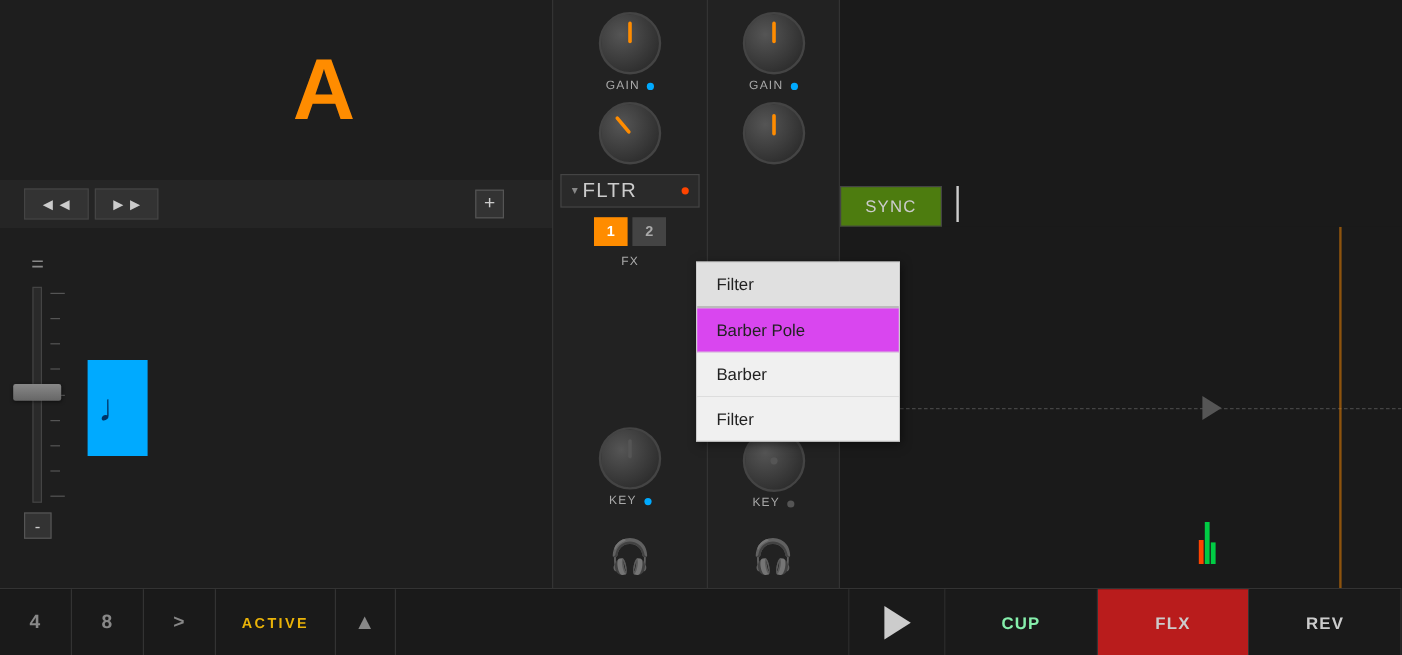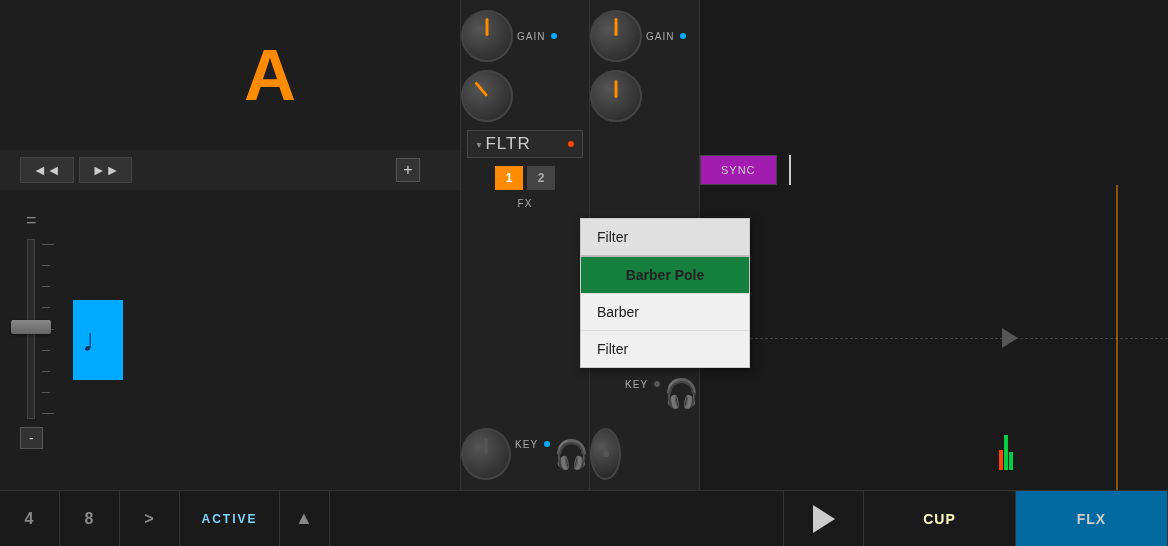--- a/index.html
+++ b/index.html
@@ -169,20 +169,21 @@
       flex-direction: column;
       align-items: center;
       padding: 10px 0;
       gap: 8px;
       position: relative;
     }
 
     
     .knob-section {
       display: flex;
+      flex-direction: column;
       align-items: center;
       gap: 4px;
       width: 100%;
     }
 
     .knob {
       width: 52px;
       height: 52px;
       border-radius: 50%;
       background: radial-gradient(circle at 35% 35%, #555, #222);
@@ -307,24 +308,24 @@
     }
 
     .sync-master-buttons {
       display: flex;
       gap: 2px;
       margin-top: 155px;
     }
 
     .sync-btn {
       padding: 8px 20px;
-      background: #a21caf;
+      background: #4d7c0f;
       border: 1px solid #444;
       color: #ccc;
-      font-size: 11px;
+      font-size: 14px;
       letter-spacing: 1px;
       cursor: pointer;
     }
 
     .master-btn {
       padding: 8px 20px;
       background: #2a2a2a;
       border: 1px solid #444;
       color: #ccc;
       font-size: 13px;
@@ -365,21 +366,21 @@
     }
 
     .bottom-btn.num {
       max-width: 60px;
       font-size: 16px;
       color: #888;
     }
 
     .bottom-btn.active-label {
       max-width: 100px;
-      color: #7dd3fc;
+      color: #eab308;
       font-size: 12px;
       letter-spacing: 2px;
     }
 
     .bottom-btn.arrow-up {
       max-width: 50px;
       font-size: 18px;
       color: #888;
     }
 
@@ -389,25 +390,25 @@
       border-right: 1px solid #333;
     }
 
     .bottom-btn.cue-btn {
       background: #1a1a1a;
       color: #ccc;
     }
 
     .bottom-btn.cup-btn {
       background: #1a1a1a;
-      color: #fef9c3;
+      color: #86efac;
     }
 
     .bottom-btn.flx-btn-bot {
-      background: #0369a1;
+      background: #b91c1c;
       color: #ccc;
     }
 
     .bottom-btn.rev-btn {
       background: #1a1a1a;
       color: #ccc;
     }
 
     .bottom-btn.play-btn-bot {
       max-width: 80px;
@@ -445,23 +446,22 @@
     .dropdown-item:last-child {
       border-bottom: none;
     }
 
     .dropdown-item:first-child {
       background: #e0e0e0;
       border-bottom: 2px solid #bbb;
     }
 
     .dropdown-item.selected {
-      background: #15803d;
-      font-weight: bold;
-      text-align: center;
+      background: #d946ef;
+      font-weight: normal;
     }
   </style>
 </head>
 <body>
 
 <div class="main-container">
 
   <div class="top-area">
 
     <div class="left-panel">
@@ -620,14 +620,15 @@
     <div class="bottom-btn num">&gt;</div>
     <div class="bottom-btn active-label">ACTIVE</div>
     <div class="bottom-btn arrow-up">▲</div>
     <div class="bottom-spacer"></div>
 
     <div class="bottom-btn play-btn-bot">
       <div class="play-icon-bot"></div>
     </div>
     <div class="bottom-btn cup-btn">CUP</div>
     <div class="bottom-btn flx-btn-bot">FLX</div>
+    <div class="bottom-btn rev-btn">REV</div>
   </div>
 </div>
 
 </body></html>

